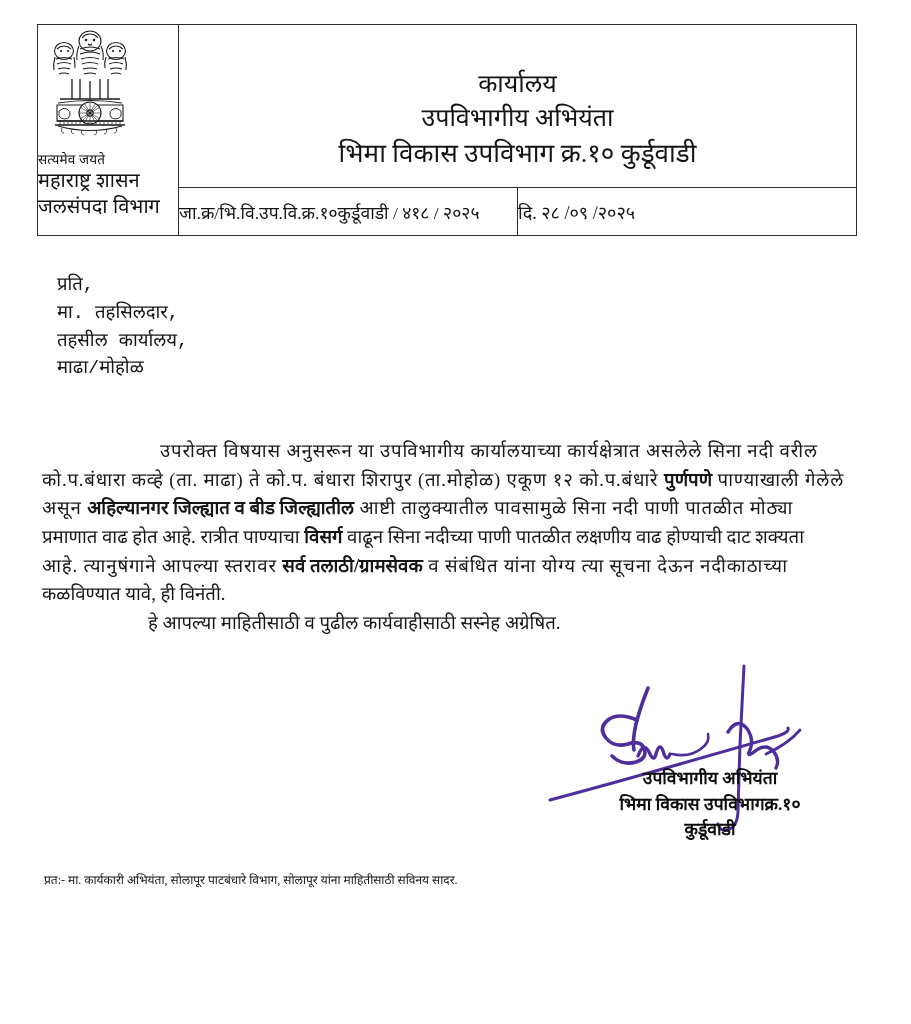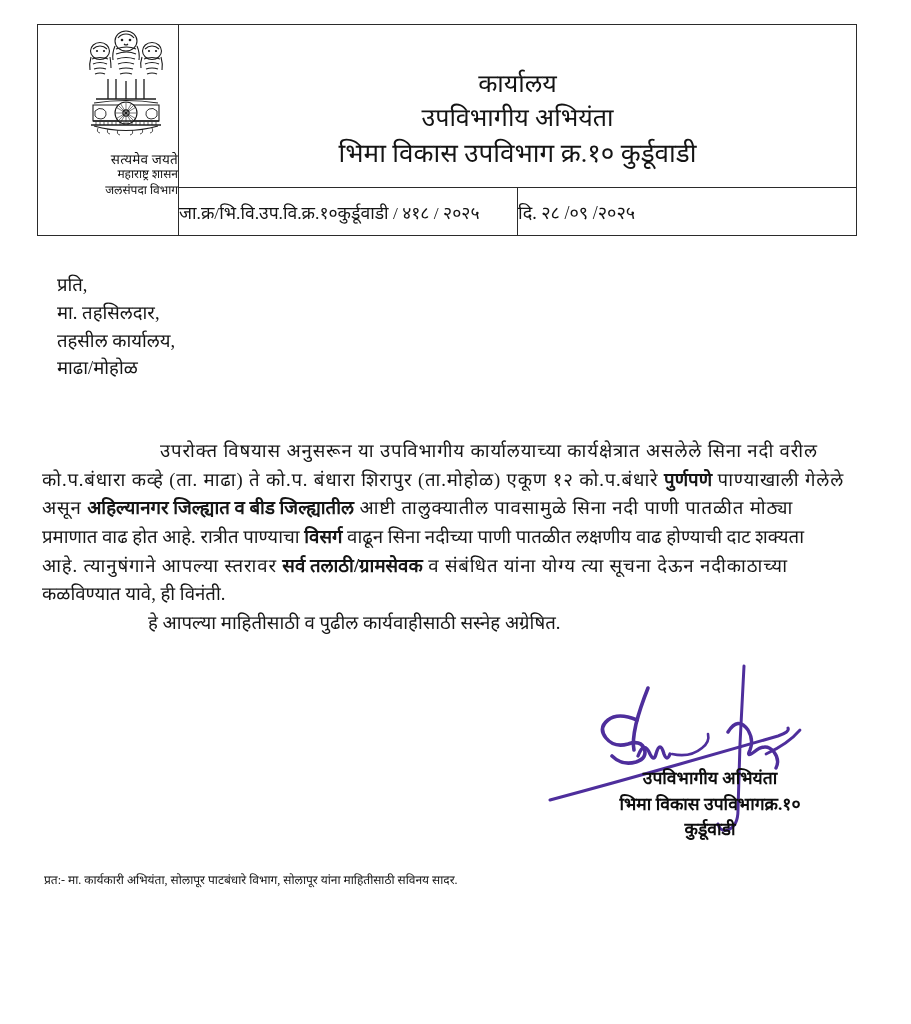--- a/index.html
+++ b/index.html
@@ -42,40 +42,40 @@
   .emblem-cell {
     width: 140px;
     height: 210px;
     text-align: center;
     vertical-align: top;
     padding-top: 6px;
   }
   .emblem-wrap {
     display: flex;
     flex-direction: column;
-    align-items: flex-end;
+    align-items: flex-start;
     justify-content: flex-start;
     height: 100%;
   }
   .emblem-svg {
     width: 104px;
     height: 126px;
     display: block;
   }
   .satyamev {
     font-family: "Liberation Serif", "DejaVu Serif", serif;
     font-size: 13.5px;
     line-height: 1.12;
     color: #111;
     margin-top: 1px;
     letter-spacing: 0.2px;
   }
   .dept-line {
-    font-family: Liberation Serif, serif;
-    font-size: 12px;
+    font-family: Liberation Sans, sans-serif;
+    font-size: 20px;
     line-height: 1.30;
     color: #111;
     white-space: nowrap;
   }
 
   .head-cell {
     height: 160px;
     text-align: center;
     padding: 6px 10px 10px 10px;
   }
@@ -115,21 +115,21 @@
 
   
   .addressee {
     position: absolute;
     left: 57px;
     top: 272px;
     font-size: 18.5px;
     line-height: 1.50;
     color: #141414;
   }
-  .addressee div { white-space: nowrap; }
+  .addressee div { white-space: nowrap; font-family: Liberation Mono, monospace; }
 
   
   .subject {
     position: absolute;
     left: 157px;
     top: 400px;
     font-size: 19px;
     font-weight: bold;
     color: #0d0d0d;
     letter-spacing: 0.1px;

